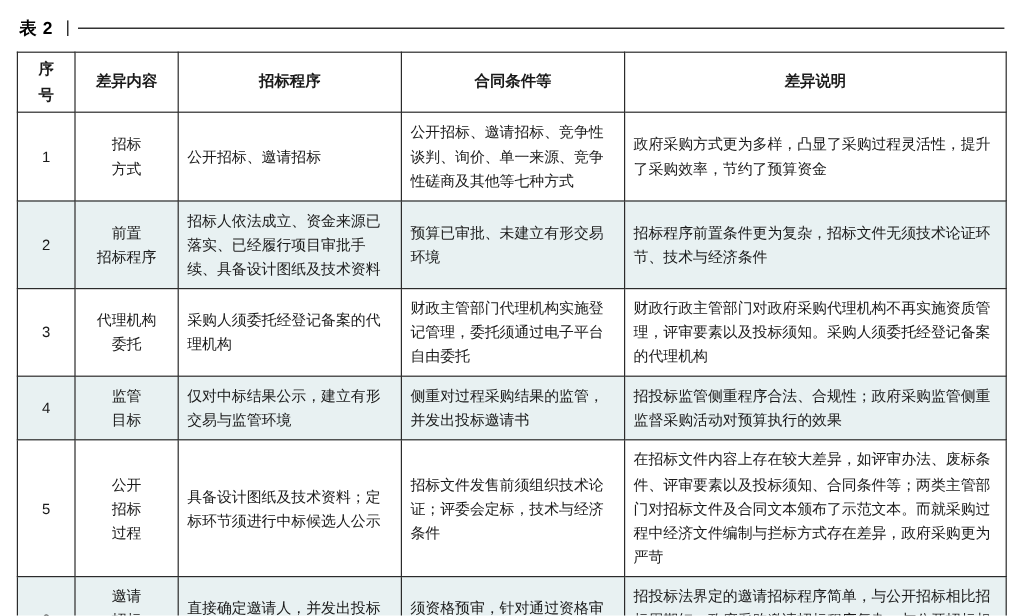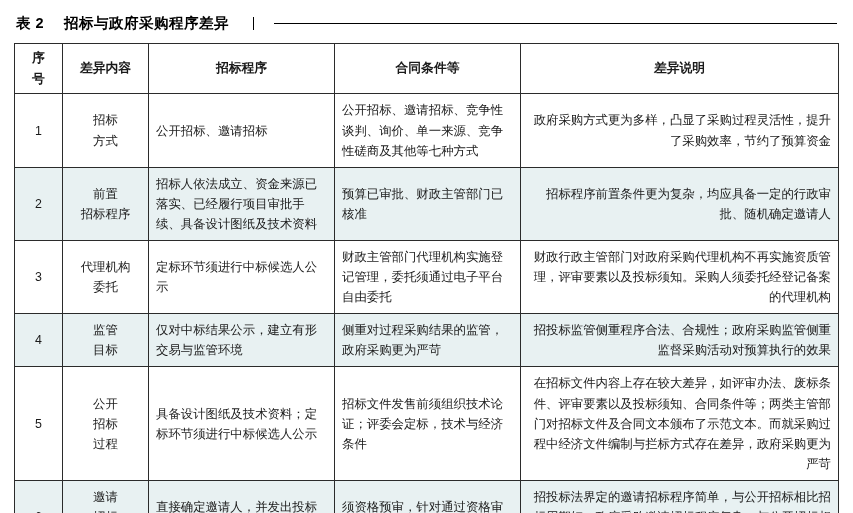--- a/index.html
+++ b/index.html
@@ -18,21 +18,21 @@
     position: relative;
     width: 853px;
     height: 513px;
     box-sizing: border-box;
     padding: 10px 14px 0 14px;
   }
   
   .caption-row {
     display: flex;
     align-items: center;
-    gap: 20px;
+    gap: 8px;
     height: 26px;
     padding-left: 2px;
   }
   .caption-text {
     font-size: 14.5px;
     font-weight: bold;
     letter-spacing: 0.5px;
     white-space: nowrap;
     color: #000;
   }
@@ -82,21 +82,20 @@
     width: 86px;
   }
   td.c-bid {
     width: 186px;
   }
   td.c-gov {
     width: 186px;
   }
   td.c-diff {
     width: 318px;
-    text-align: right;
   }
   tr.shade td {
     background: #e8f1f2;
   }
   tr.plain td {
     background: #ffffff;
   }
   .cell-text {
     display: block;
     white-space: pre-line;
@@ -106,21 +105,20 @@
     text-align: center;
   }
 </style>
 </head>
 <body>
 
 <div class="page">
 
   <div class="caption-row">
     <span class="caption-text">表 2</span>
-    <span class="caption-text">招标与政府采购程序差异</span>
     <span class="caption-tick"></span>
     <span class="caption-rule"></span>
   </div>
 
   <table class="matrix">
     <colgroup>
       <col style="width:48px">
       <col style="width:86px">
       <col style="width:186px">
       <col style="width:186px">
@@ -159,57 +157,57 @@
             <span class="cell-text">2</span>
           </td>
         <td class="c-topic">
             <span class="cell-text">前置
 招标程序</span>
           </td>
         <td class="c-bid">
             <span class="cell-text">招标人依法成立、资金来源已落实、已经履行项目审批手续、具备设计图纸及技术资料</span>
           </td>
         <td class="c-gov">
-            <span class="cell-text">预算已审批、财政主管部门已核准</span>
-          </td>
-        <td class="c-diff">
-            <span class="cell-text">招标程序前置条件更为复杂，均应具备一定的行政审批、随机确定邀请人</span>
+            <span class="cell-text">预算已审批、未建立有形交易环境</span>
+          </td>
+        <td class="c-diff">
+            <span class="cell-text">招标程序前置条件更为复杂，招标文件无须技术论证环节、技术与经济条件</span>
           </td>
       </tr>
       <tr class="plain">
         <td class="c-idx">
             <span class="cell-text">3</span>
           </td>
         <td class="c-topic">
             <span class="cell-text">代理机构
 委托</span>
           </td>
         <td class="c-bid">
-            <span class="cell-text">定标环节须进行中标候选人公示</span>
+            <span class="cell-text">采购人须委托经登记备案的代理机构</span>
           </td>
         <td class="c-gov">
             <span class="cell-text">财政主管部门代理机构实施登记管理，委托须通过电子平台自由委托</span>
           </td>
         <td class="c-diff">
             <span class="cell-text">财政行政主管部门对政府采购代理机构不再实施资质管理，评审要素以及投标须知。采购人须委托经登记备案的代理机构</span>
           </td>
       </tr>
       <tr class="shade">
         <td class="c-idx">
             <span class="cell-text">4</span>
           </td>
         <td class="c-topic">
             <span class="cell-text">监管
 目标</span>
           </td>
         <td class="c-bid">
             <span class="cell-text">仅对中标结果公示，建立有形交易与监管环境</span>
           </td>
         <td class="c-gov">
-            <span class="cell-text">侧重对过程采购结果的监管，政府采购更为严苛</span>
+            <span class="cell-text">侧重对过程采购结果的监管，并发出投标邀请书</span>
           </td>
         <td class="c-diff">
             <span class="cell-text">招投标监管侧重程序合法、合规性；政府采购监管侧重监督采购活动对预算执行的效果</span>
           </td>
       </tr>
       <tr class="plain">
         <td class="c-idx">
             <span class="cell-text">5</span>
           </td>
         <td class="c-topic">

